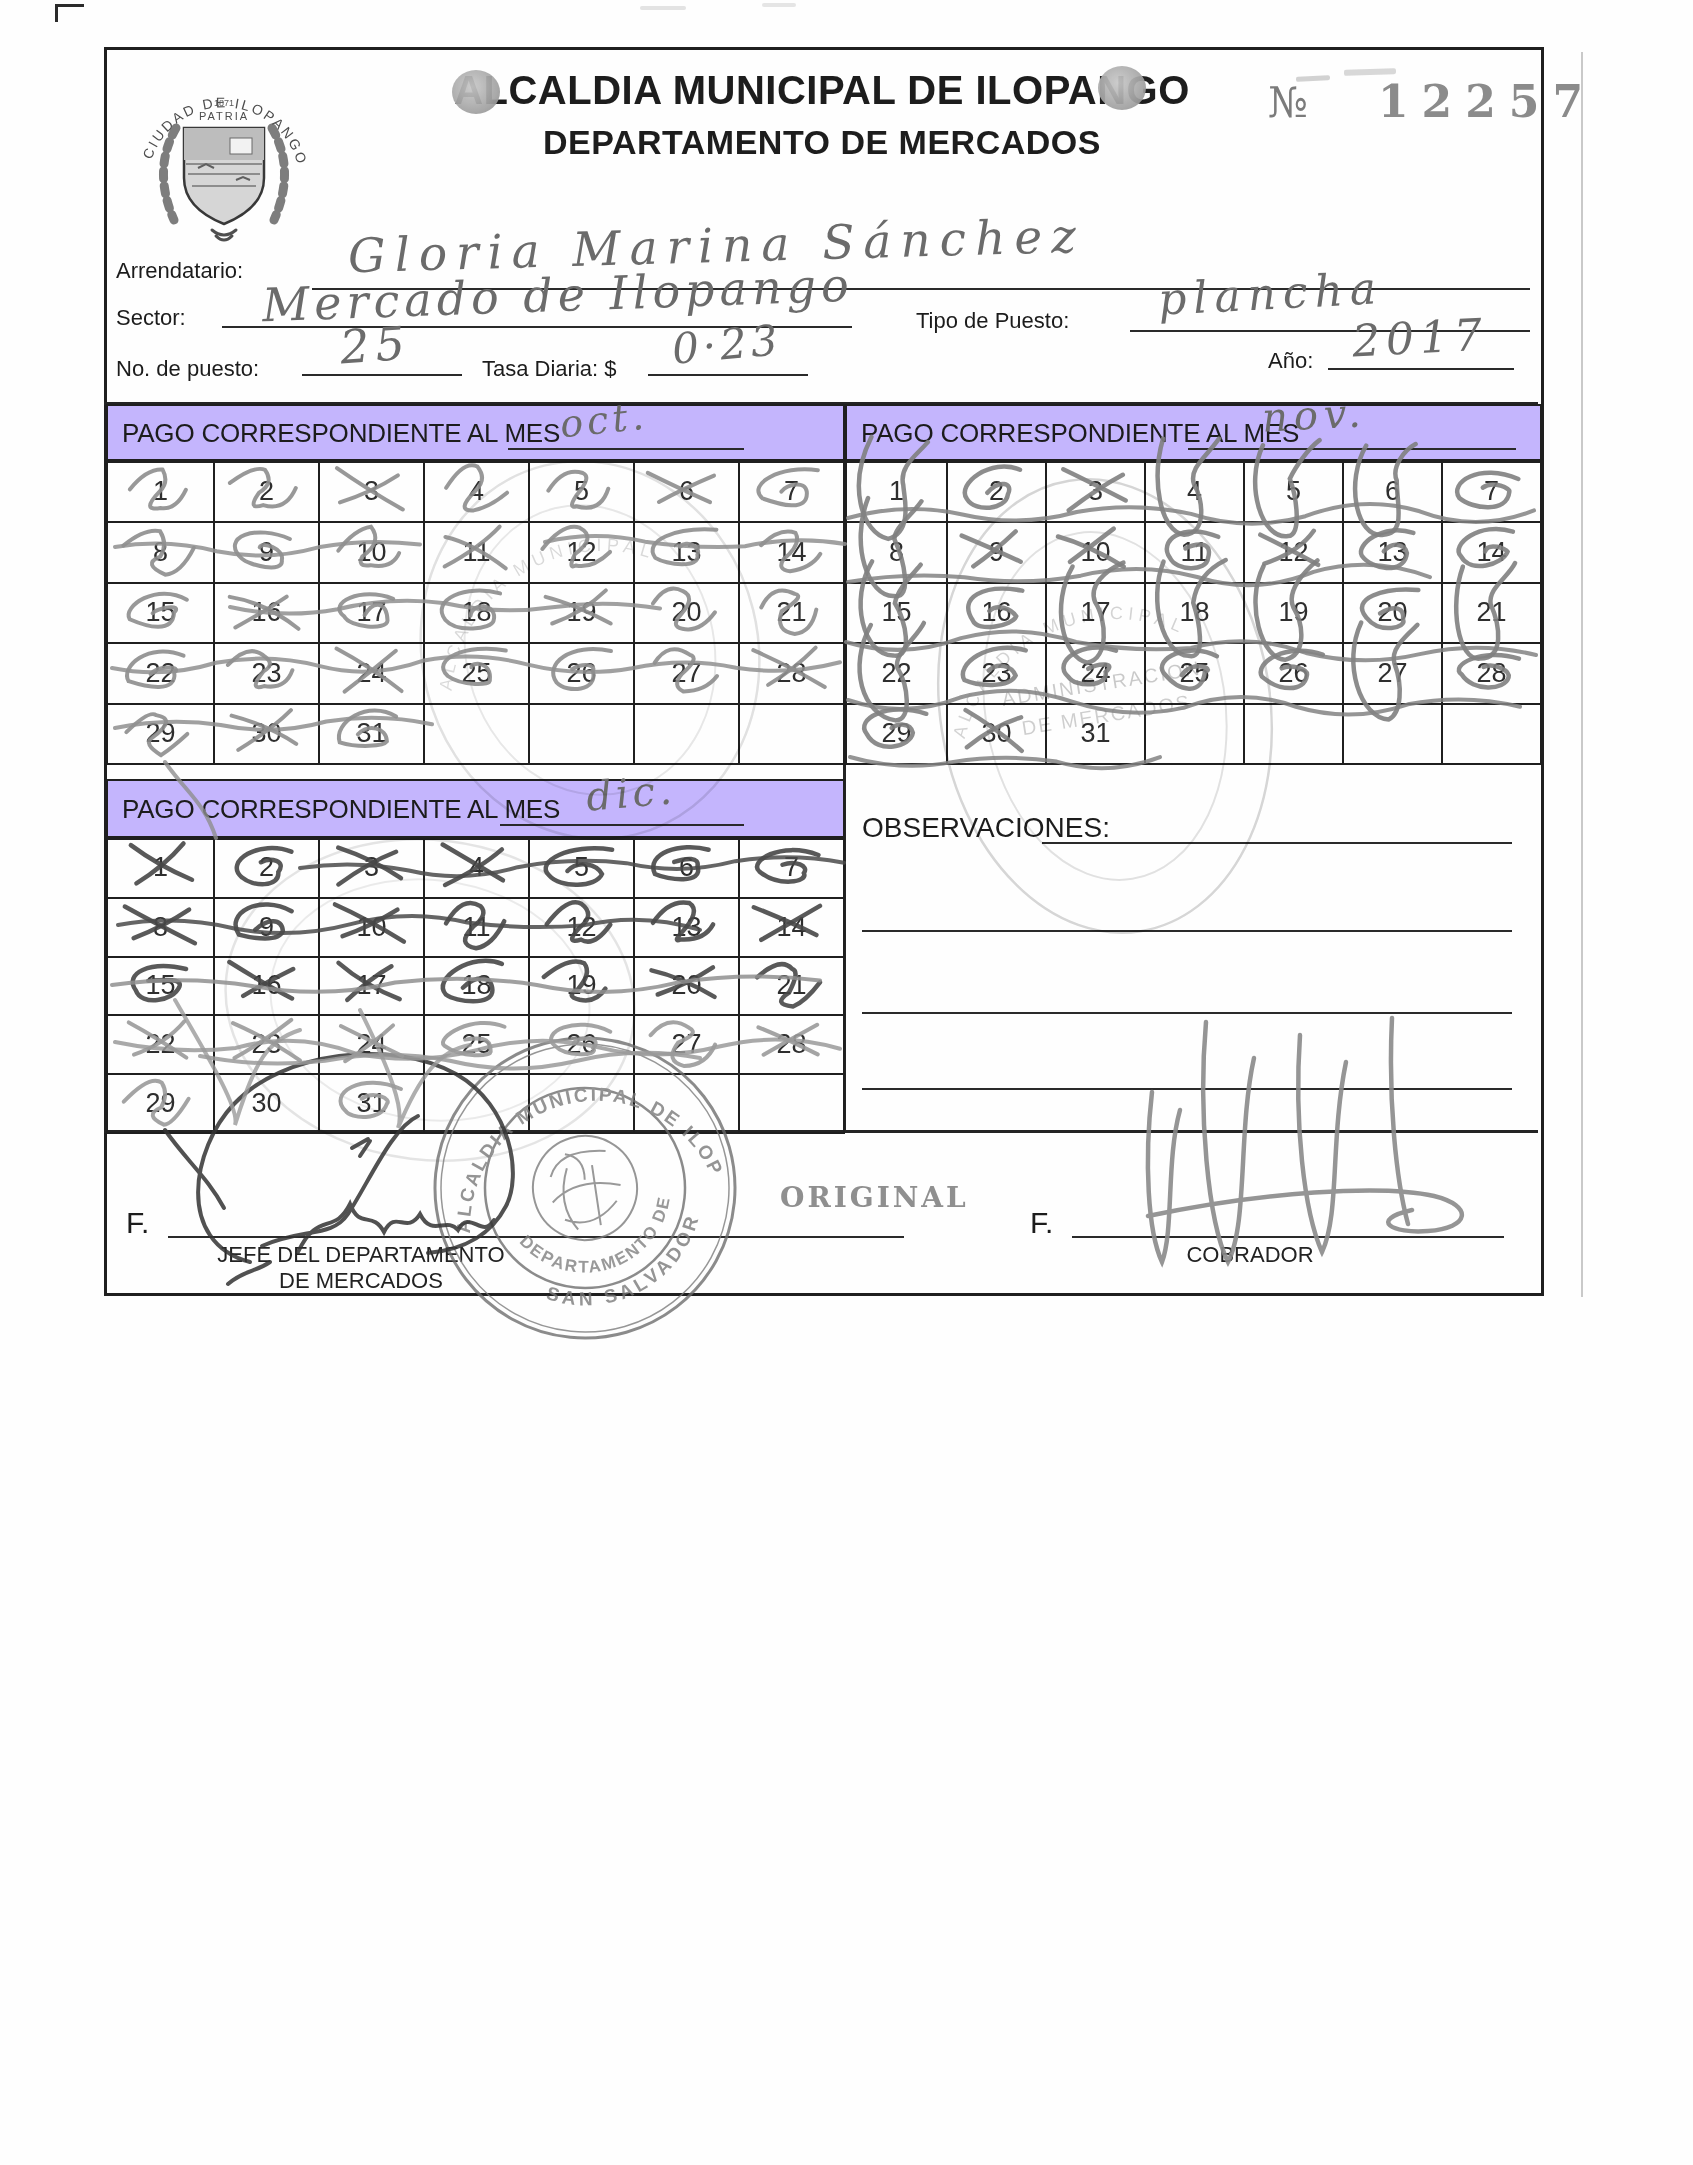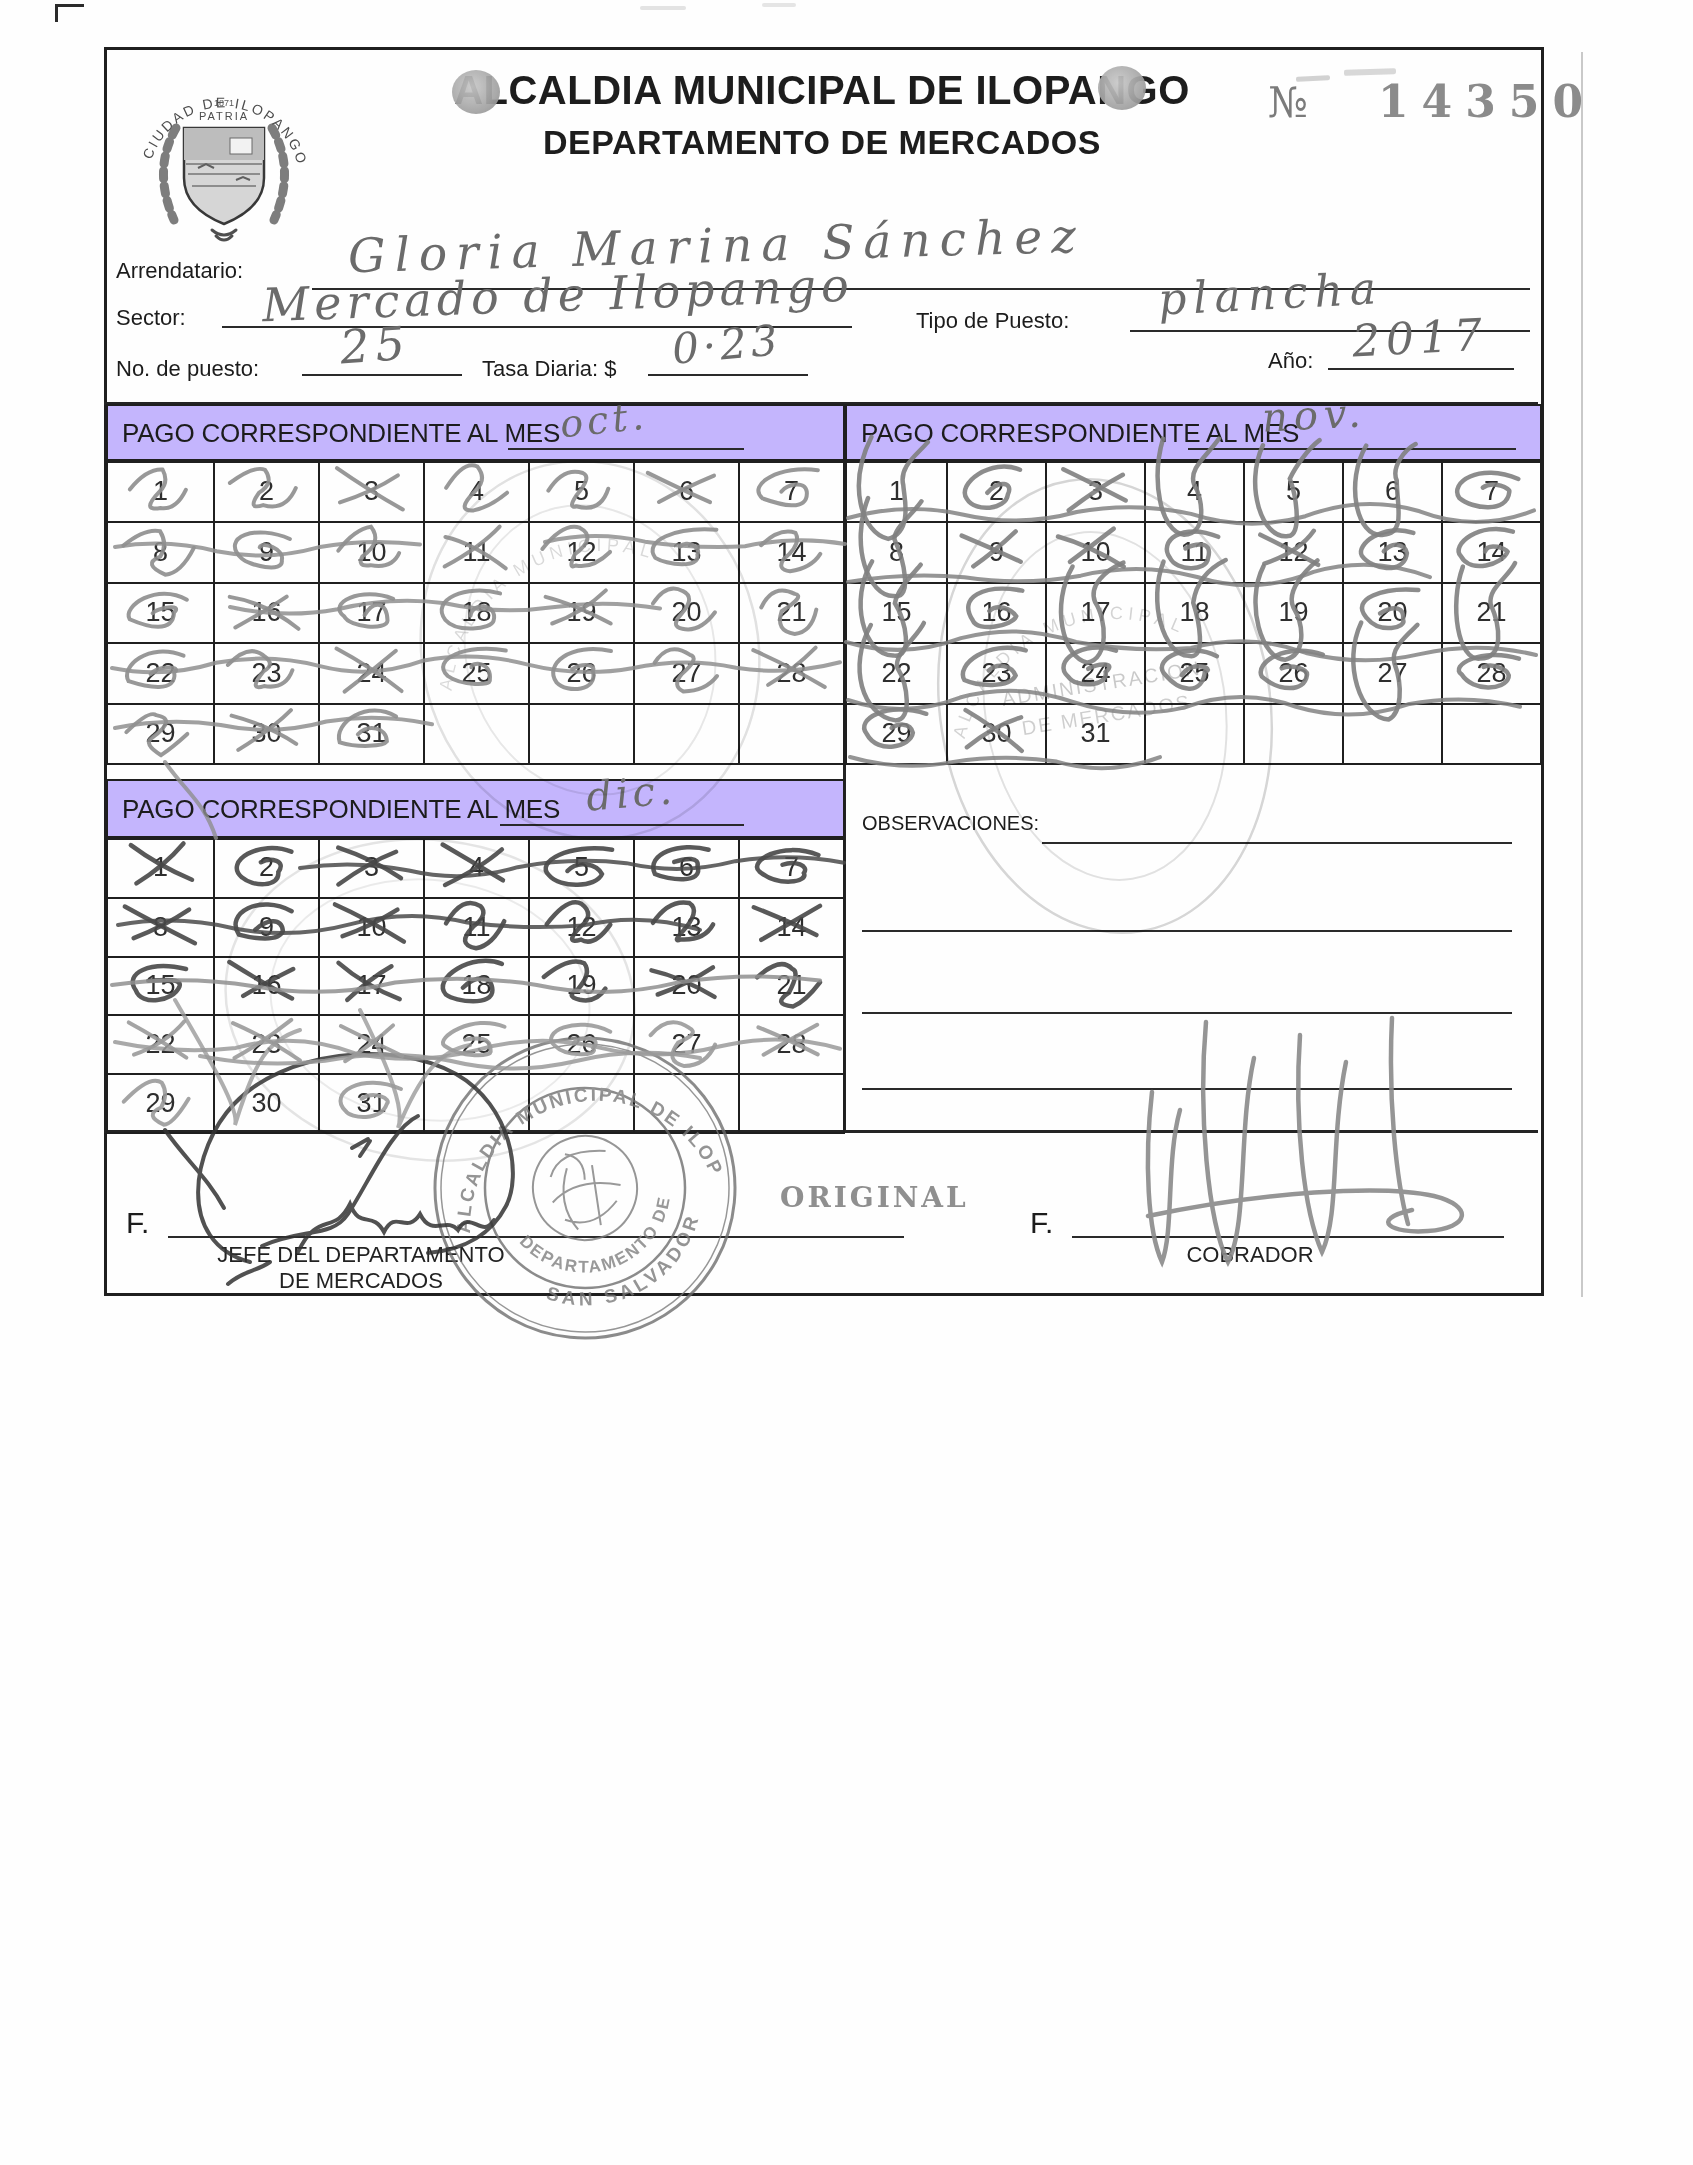--- a/index.html
+++ b/index.html
@@ -63,21 +63,21 @@
   </svg>
 
   <div class="abs" style="left:392px;top:68px;width:860px;text-align:center;">
     <div class="title1">ALCALDIA MUNICIPAL DE ILOPANGO</div>
     <div class="title2" style="margin-top:10px;">DEPARTAMENTO DE MERCADOS</div>
   </div>
   <div class="blob" style="left:452px;top:70px;width:48px;height:44px;"></div>
   <div class="blob" style="left:1098px;top:66px;width:48px;height:44px;"></div>
 
   <div class="abs numsym" style="left:1268px;top:78px;">№</div>
-  <div class="abs numval" style="left:1378px;top:76px;">14350</div>
+  <div class="abs numval" style="left:1378px;top:76px;">12257</div>
 
   <div class="abs lbl" style="left:116px;top:258px;">Arrendatario:</div>
   <div class="abs uline" style="left:312px;top:222px;width:1218px;height:66px;"></div>
   <div class="abs hand" style="left:348px;top:218px;font-size:47px;letter-spacing:9px;transform:rotate(-1.6deg);">Gloria Marina Sánchez</div>
 
   <div class="abs lbl" style="left:116px;top:305px;">Sector:</div>
   <div class="abs uline" style="left:222px;top:262px;width:630px;height:64px;"></div>
   <div class="abs hand" style="left:262px;top:268px;font-size:46px;letter-spacing:5px;transform:rotate(-2deg);">Mercado de Ilopango</div>
 
   <div class="abs lbl" style="left:916px;top:308px;">Tipo de Puesto:</div>
@@ -223,21 +223,21 @@
       <div class="cell bl bt">28</div>
       <div class="cell bt">29</div>
       <div class="cell bl bt">30</div>
       <div class="cell bl bt">31</div>
       <div class="cell bl bt"></div>
       <div class="cell bl bt"></div>
       <div class="cell bl bt"></div>
       <div class="cell bl bt"></div>
     </div>
 
-  <div class="abs lbl" style="left:862px;top:812px;font-size:20px;">OBSERVACIONES:</div>
+  <div class="abs lbl" style="left:862px;top:812px;font-size:28px;">OBSERVACIONES:</div>
   <div class="abs uline" style="left:1042px;top:800px;width:470px;height:42px;"></div>
   <div class="abs uline" style="left:862px;top:890px;width:650px;height:40px;"></div>
   <div class="abs uline" style="left:862px;top:972px;width:650px;height:40px;"></div>
   <div class="abs uline" style="left:862px;top:1048px;width:650px;height:40px;"></div>
 
   <div class="abs original" style="left:780px;top:1148px;margin-top:33px;">ORIGINAL</div>
 
   <div class="abs lbl" style="left:126px;top:1206px;font-size:30px;">F.</div>
   <div class="abs uline" style="left:168px;top:1196px;width:736px;height:40px;"></div>
   <div class="abs role" style="left:196px;top:1242px;width:330px;">

